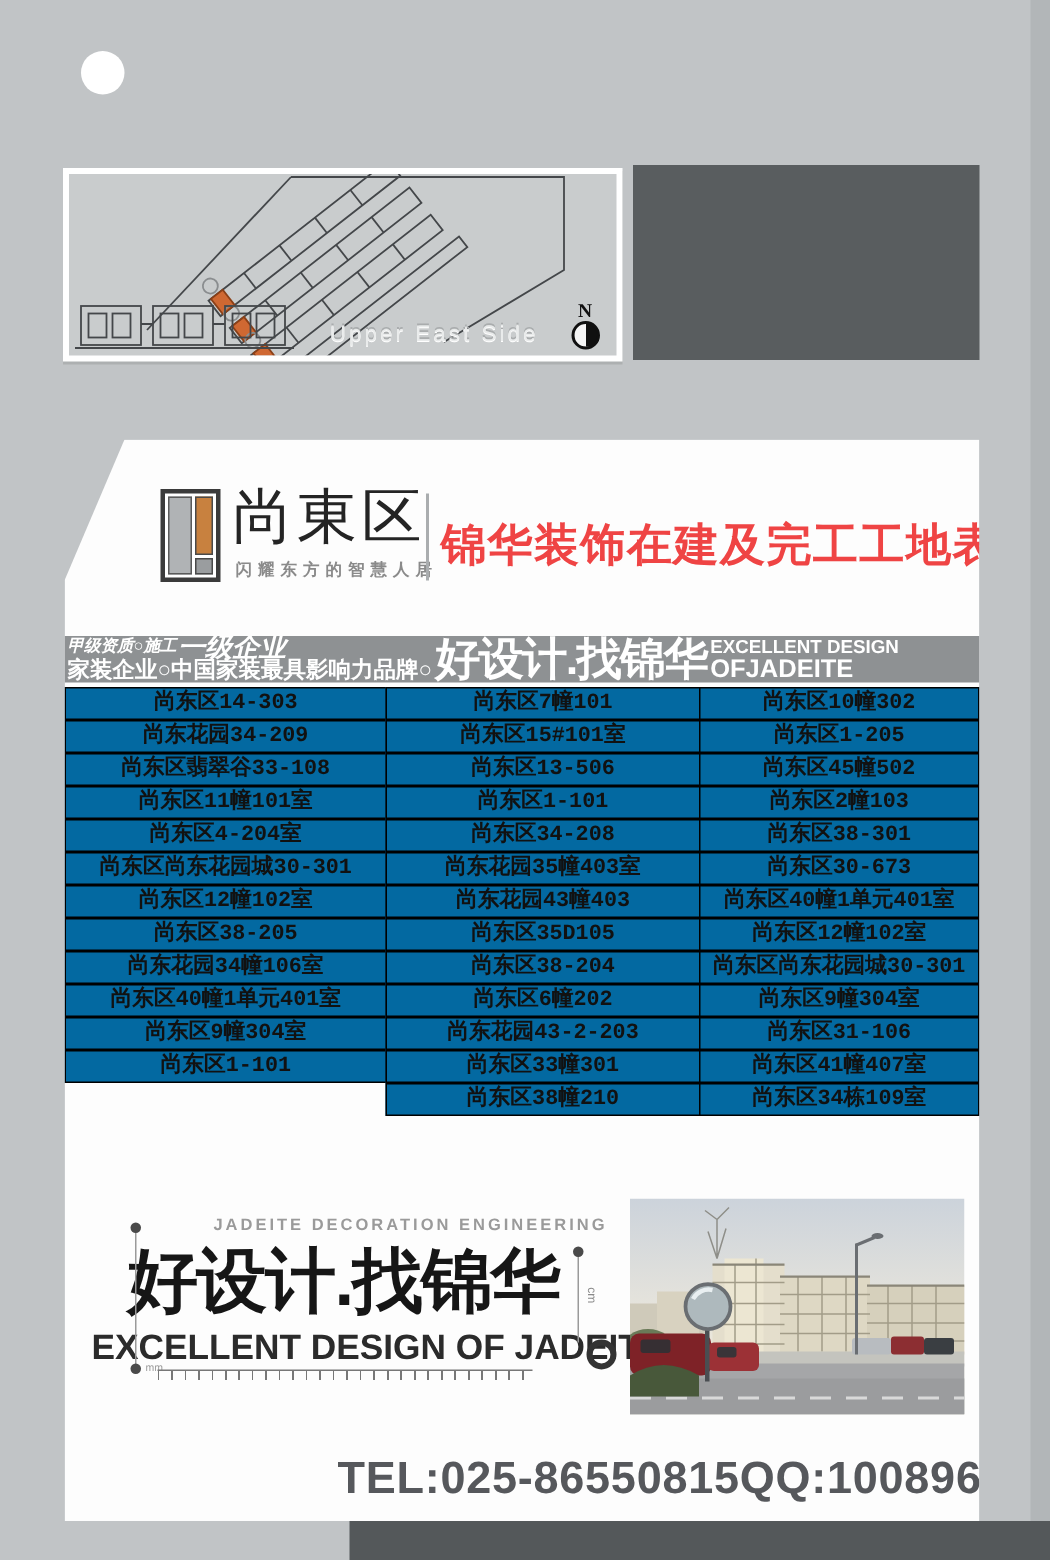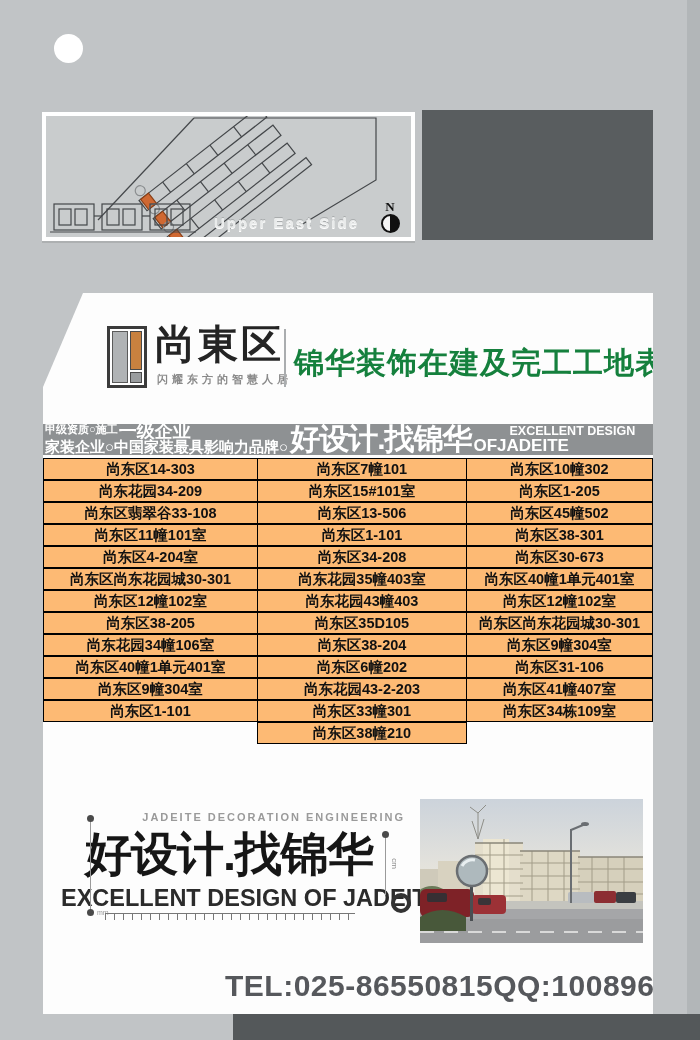--- a/index.html
+++ b/index.html
@@ -4,61 +4,61 @@
 <style>
   html,body{margin:0;padding:0;}
   body{font-family:"Liberation Sans","DejaVu Sans",sans-serif;}
   .page{position:relative;width:700px;height:1040px;background:#c1c4c6;overflow:hidden;}
   .right-strip{position:absolute;right:0;top:0;width:13px;height:1040px;background:#b2b6b8;}
   .hole{position:absolute;left:54px;top:34px;width:29px;height:29px;border-radius:50%;background:#fff;}
 
   
   .siteplan{position:absolute;left:42px;top:112px;width:373px;height:129px;background:#fff;box-sizing:border-box;padding:4px;box-shadow:0 2px 0 rgba(0,0,0,0.10);}
   .siteplan-inner{position:relative;width:100%;height:100%;background:#c9cccd;overflow:hidden;}
-  .siteplan-title{position:absolute;right:52px;bottom:6px;font-size:15px;font-weight:700;letter-spacing:2px;color:#e9ebeb;text-shadow:0 1px 0 #fff,0 -1px 0 #a9acad;white-space:nowrap;}
+  .siteplan-title{position:absolute;right:52px;bottom:6px;font-size:15px;font-weight:400;letter-spacing:2px;color:#e9ebeb;text-shadow:0 1px 0 #fff,0 -1px 0 #a9acad;white-space:nowrap;}
   .compass{position:absolute;right:10px;bottom:4px;width:22px;text-align:center;}
   .compass-n{font-family:"Liberation Serif","DejaVu Serif",serif;font-size:13px;font-weight:900;color:#101010;line-height:12px;}
   .compass-ball{width:15px;height:15px;margin:1px auto 0;border:2px solid #101010;border-radius:50%;background:linear-gradient(90deg,#f5f5f5 0 50%,#101010 50% 100%);}
 
   .dark-rect{position:absolute;left:422px;top:110px;width:231px;height:130px;background:#595d5f;}
 
   
   .panel{position:absolute;left:43px;top:293px;width:610px;height:721px;background:#fdfdfd;clip-path:polygon(40px 0,100% 0,100% 100%,0 100%,0 94px);}
 
   
   .logo-mark{position:absolute;left:64px;top:33px;width:40px;height:62px;box-sizing:border-box;border:3px solid #3b3b3b;background:#fff;padding:2px;display:flex;gap:2px;}
   .lm-left{width:52%;background:#b0b3b5;border:1px solid #5a5a5a;box-sizing:border-box;}
   .lm-right{flex:1;display:flex;flex-direction:column;gap:2px;}
   .lm-bar{flex:1;background:#c8813f;border:1px solid #4a4a4a;box-sizing:border-box;}
   .lm-sq{height:11px;background:#9a9d9f;border:1px solid #4a4a4a;box-sizing:border-box;}
-  .brand-name{position:absolute;left:112px;top:24px;font-size:40px;font-weight:700;color:#242424;letter-spacing:3px;white-space:nowrap;}
+  .brand-name{position:absolute;left:112px;top:24px;font-size:40px;font-weight:400;color:#242424;letter-spacing:3px;white-space:nowrap;}
   .brand-tagline{position:absolute;left:114px;top:79px;font-size:11px;font-weight:600;color:#8a8a8a;letter-spacing:4px;white-space:nowrap;}
   .logo-divider{position:absolute;left:241px;top:36px;width:2px;height:58px;background:#aaadaf;}
-  .page-title{position:absolute;left:251px;top:50px;font-size:30px;font-weight:900;color:#15803d;letter-spacing:1px;white-space:nowrap;}
+  .page-title{position:absolute;left:251px;top:50px;font-size:30px;font-weight:900;color:#ef4444;letter-spacing:1px;white-space:nowrap;}
 
   
   .slogan-bar{position:absolute;left:0;top:131px;width:610px;height:31px;background:#8e9193;color:#fff;display:flex;align-items:center;overflow:hidden;}
   .slogan-left{display:flex;flex-direction:column;justify-content:center;line-height:1.05;margin-left:2px;}
-  .sl-row1{display:flex;align-items:flex-start;gap:1px;white-space:nowrap;}
+  .sl-row1{display:flex;align-items:center;gap:1px;white-space:nowrap;font-style:italic;}
   .sl1a{font-size:11px;font-weight:800;}
   .sl1b{font-size:18px;font-weight:900;line-height:0.85;}
   .sl2{font-size:15px;font-weight:800;white-space:nowrap;}
   .slogan-main{font-size:30px;font-weight:900;letter-spacing:-1px;margin:0 2px;white-space:nowrap;}
   .slogan-right{line-height:1;font-weight:900;white-space:nowrap;}
-  .sr1{font-size:12.5px;margin-left:36px;}
+  .sr1{font-size:12.5px;}
   .sr2{font-size:17px;}
 
   
   .table-area{position:absolute;left:0;top:165px;width:610px;height:310px;}
   .tcol{position:absolute;top:0;}
   .c1{left:0;width:215px;}
   .c2{left:214px;width:210px;}
   .c3{left:423px;width:187px;}
-  .cell{box-sizing:border-box;height:22px;line-height:20px;border:1px solid #000;background:#fdba74;
-        font-size:14.5px;font-weight:700;color:#111;text-align:center;white-space:nowrap;overflow:hidden;}
+  .cell{box-sizing:border-box;height:22px;line-height:20px;border:1px solid #000;background:#0369a1;
+        font-size:14.5px;font-weight:700;color:#111;text-align:center;white-space:nowrap;overflow:hidden;font-family:Liberation Mono, monospace;}
   .cell + .cell{margin-top:0;}
 
   
   .footer-logo{position:absolute;left:18px;top:508px;width:350px;height:120px;}
   .fl-eyebrow{position:absolute;right:6px;top:10px;font-size:11px;font-weight:700;color:#9a9a9a;letter-spacing:2px;white-space:nowrap;margin-left:44px;}
   .fl-main{position:absolute;left:24px;top:22px;font-size:47px;font-weight:900;color:#161616;letter-spacing:-1px;white-space:nowrap;}
   .fl-sub{position:absolute;left:0px;top:84px;font-size:23.5px;font-weight:900;color:#2b2b2b;white-space:nowrap;}
   .fl-ring{position:absolute;left:330px;top:92px;width:12px;height:12px;border:4px solid #333;border-radius:50%;}
   .fl-dot{position:absolute;width:7px;height:7px;border-radius:50%;background:#4a4a4a;}
   .fl-vline{position:absolute;left:29px;top:16px;width:1px;height:98px;background:#9a9a9a;}
@@ -197,20 +197,21 @@
           <div class="cell">尚东区6幢202</div>
           <div class="cell">尚东花园43-2-203</div>
           <div class="cell">尚东区33幢301</div>
           <div class="cell">尚东区38幢210</div>
         </div>
       <div class="tcol c3">
 
       <div class="cell">尚东区10幢302</div>
           <div class="cell">尚东区1-205</div>
           <div class="cell">尚东区45幢502</div>
+          <div class="cell">尚东区2幢103</div>
           <div class="cell">尚东区38-301</div>
           <div class="cell">尚东区30-673</div>
           <div class="cell">尚东区40幢1单元401室</div>
           <div class="cell">尚东区12幢102室</div>
           <div class="cell">尚东区尚东花园城30-301</div>
           <div class="cell">尚东区9幢304室</div>
           <div class="cell">尚东区31-106</div>
           <div class="cell">尚东区41幢407室</div>
           <div class="cell">尚东区34栋109室</div>
         </div>

